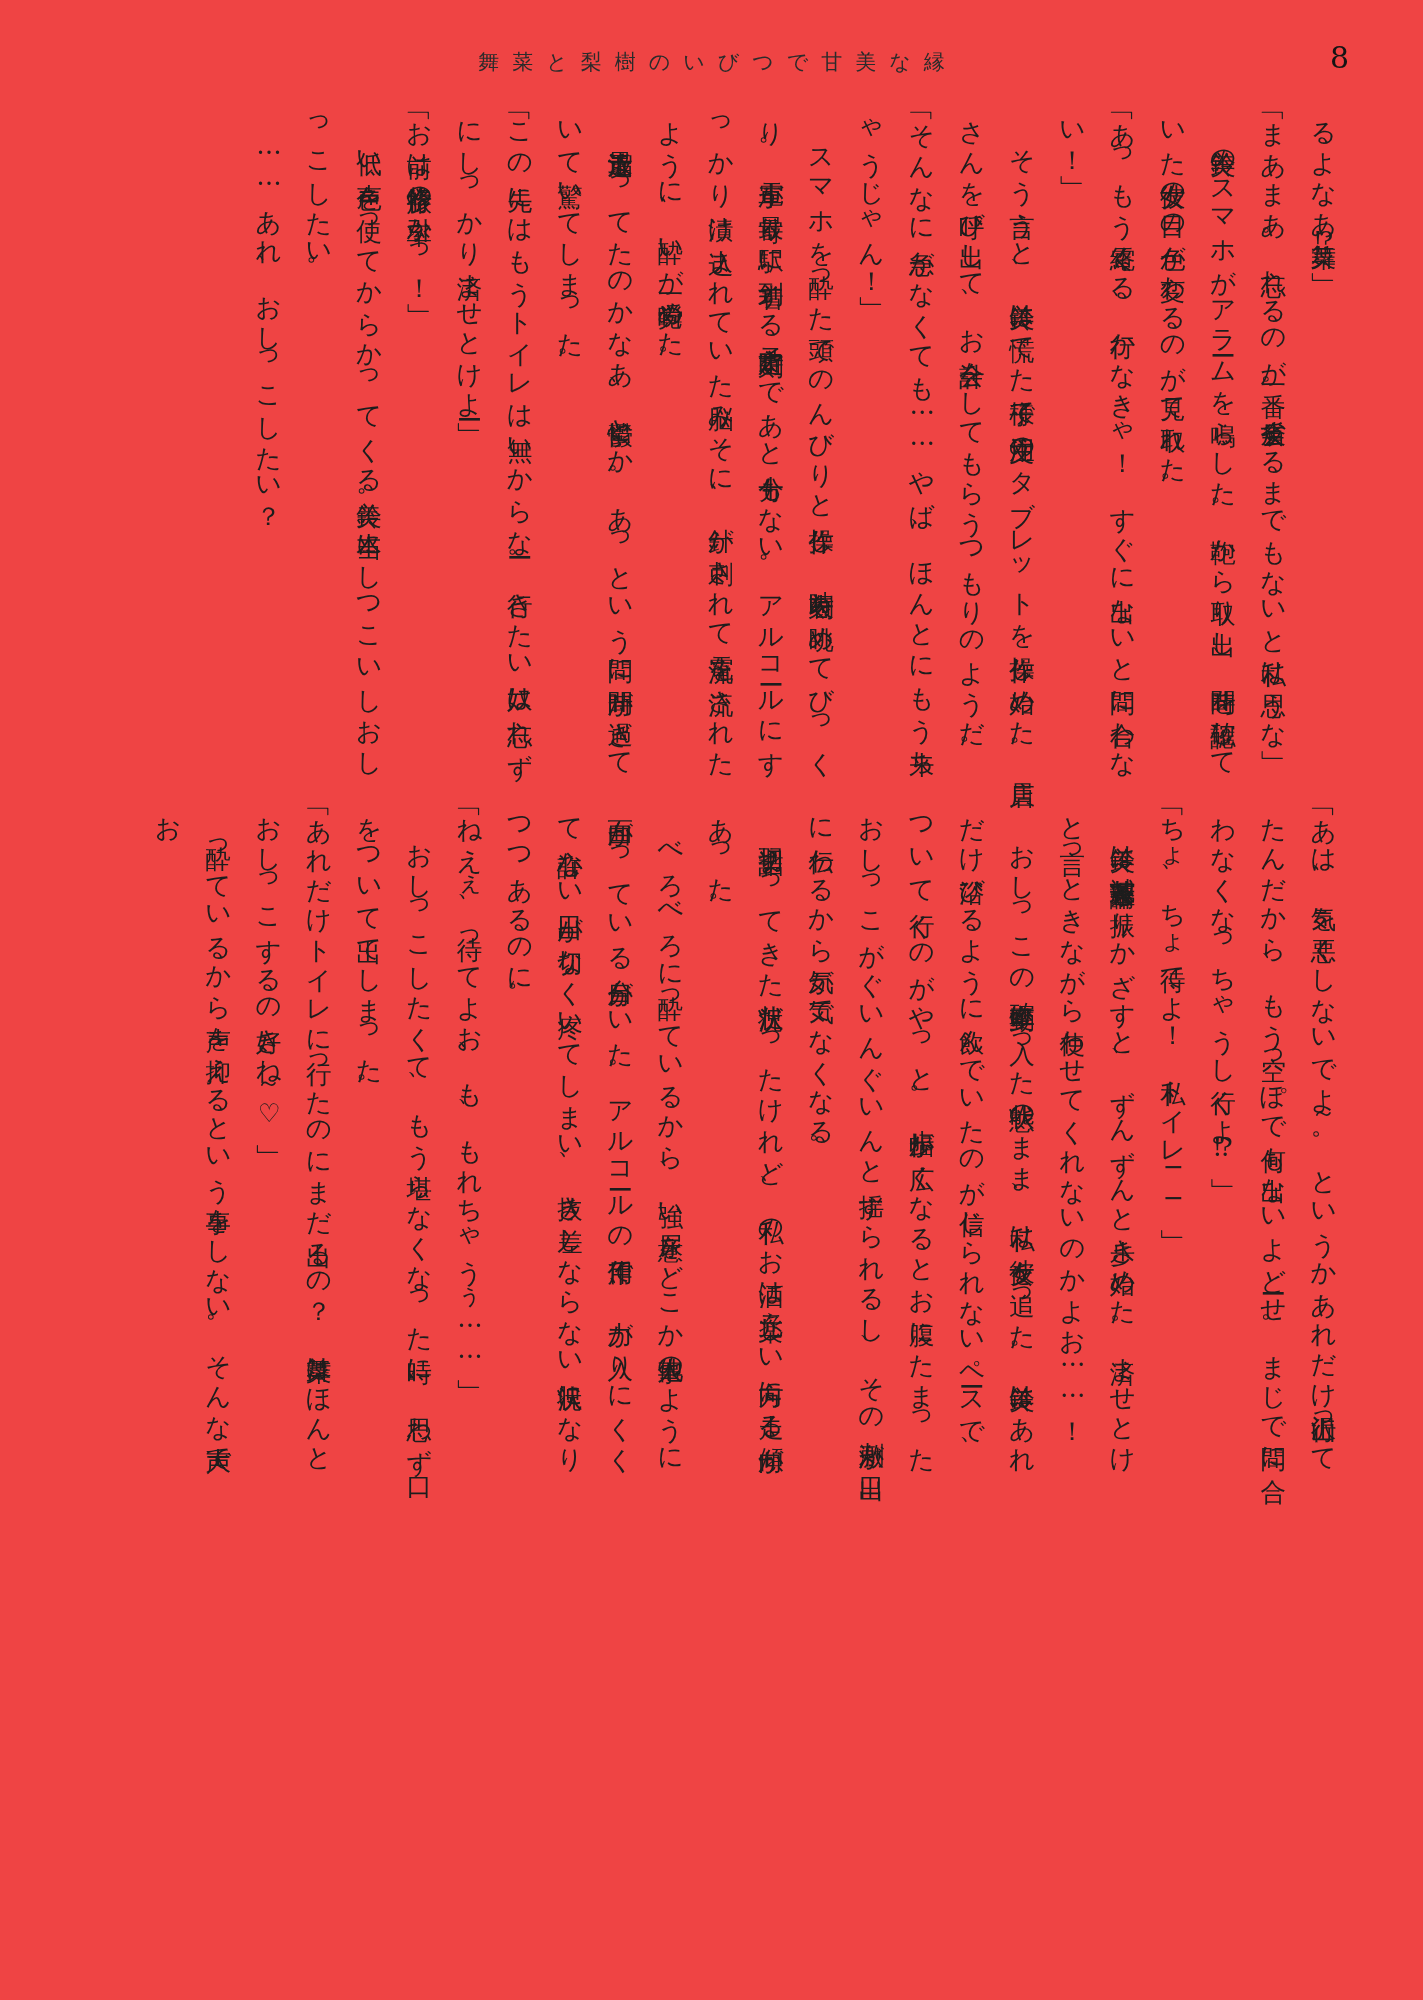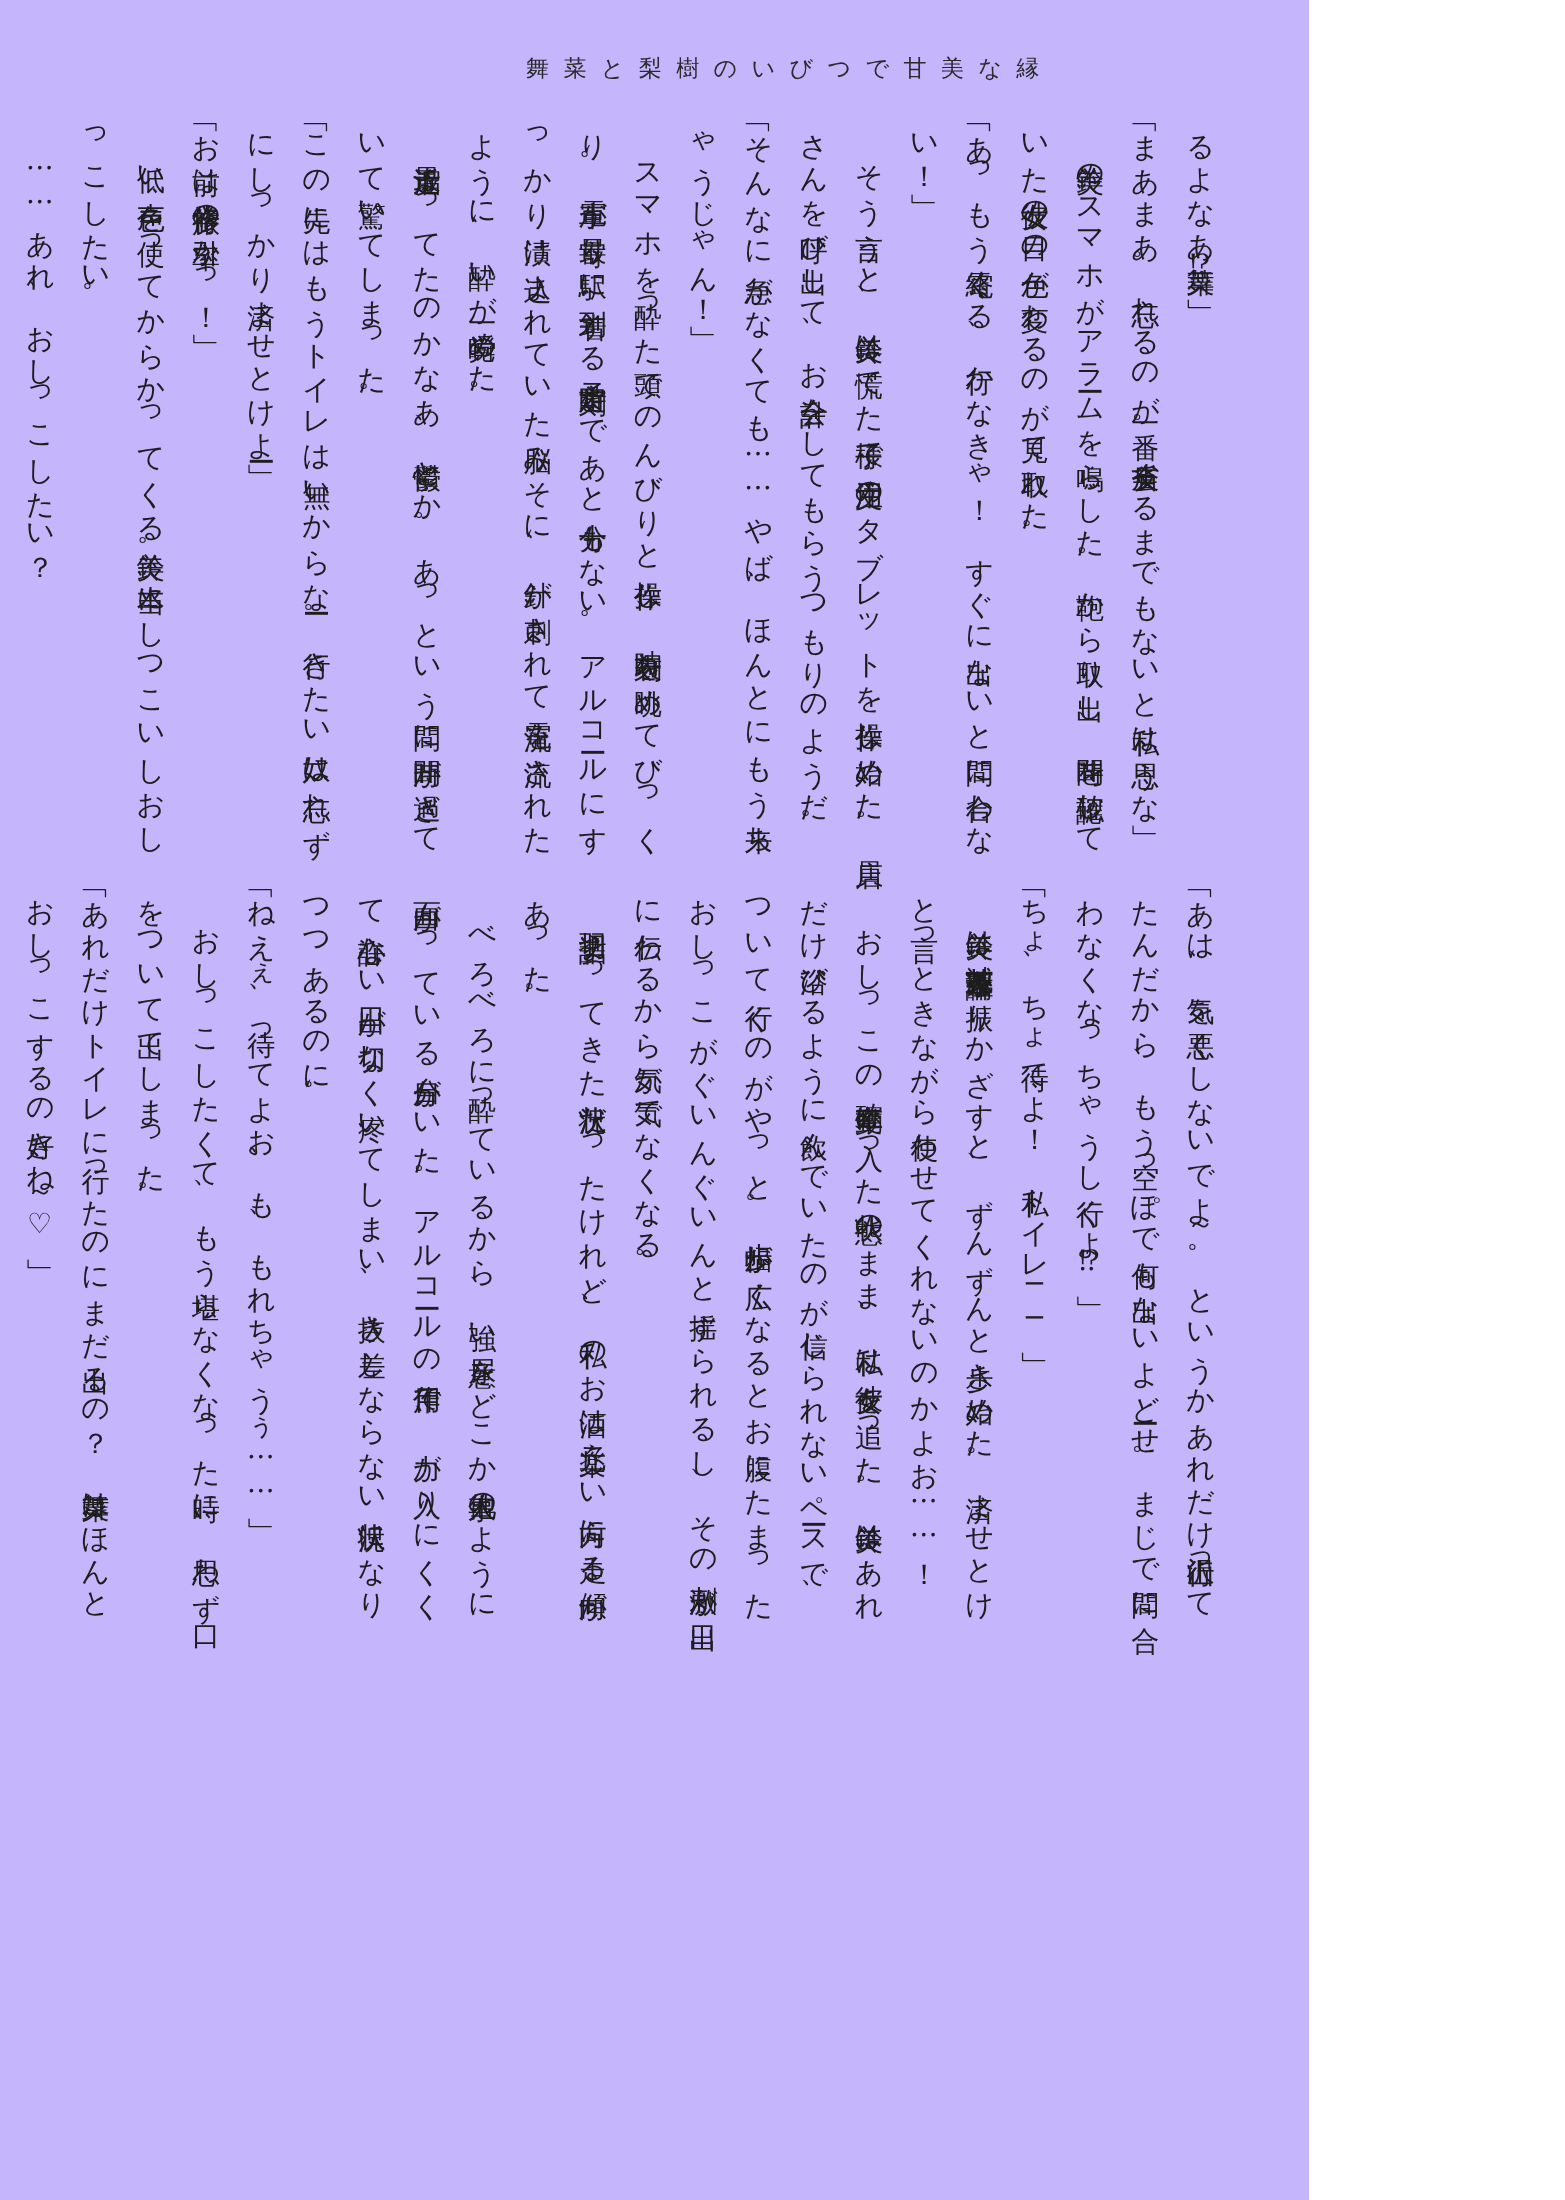--- a/index.html
+++ b/index.html
@@ -8,23 +8,23 @@
     padding: 0;
     background: #ffffff;
   }
   body {
     font-family: "DejaVu Serif", "Liberation Serif", serif;
     color: #1a1a1a;
   }
 
   .page {
     position: relative;
-    width: 1190px;
+    width: 1423px;
     height: 2000px;
-    background: #c4b5fd;
+    background: #ef4444;
     overflow: hidden;
     box-sizing: border-box;
   }
 
   
   .header-bar {
     position: absolute;
     top: 48px;
     left: 0;
     width: 1423px;

